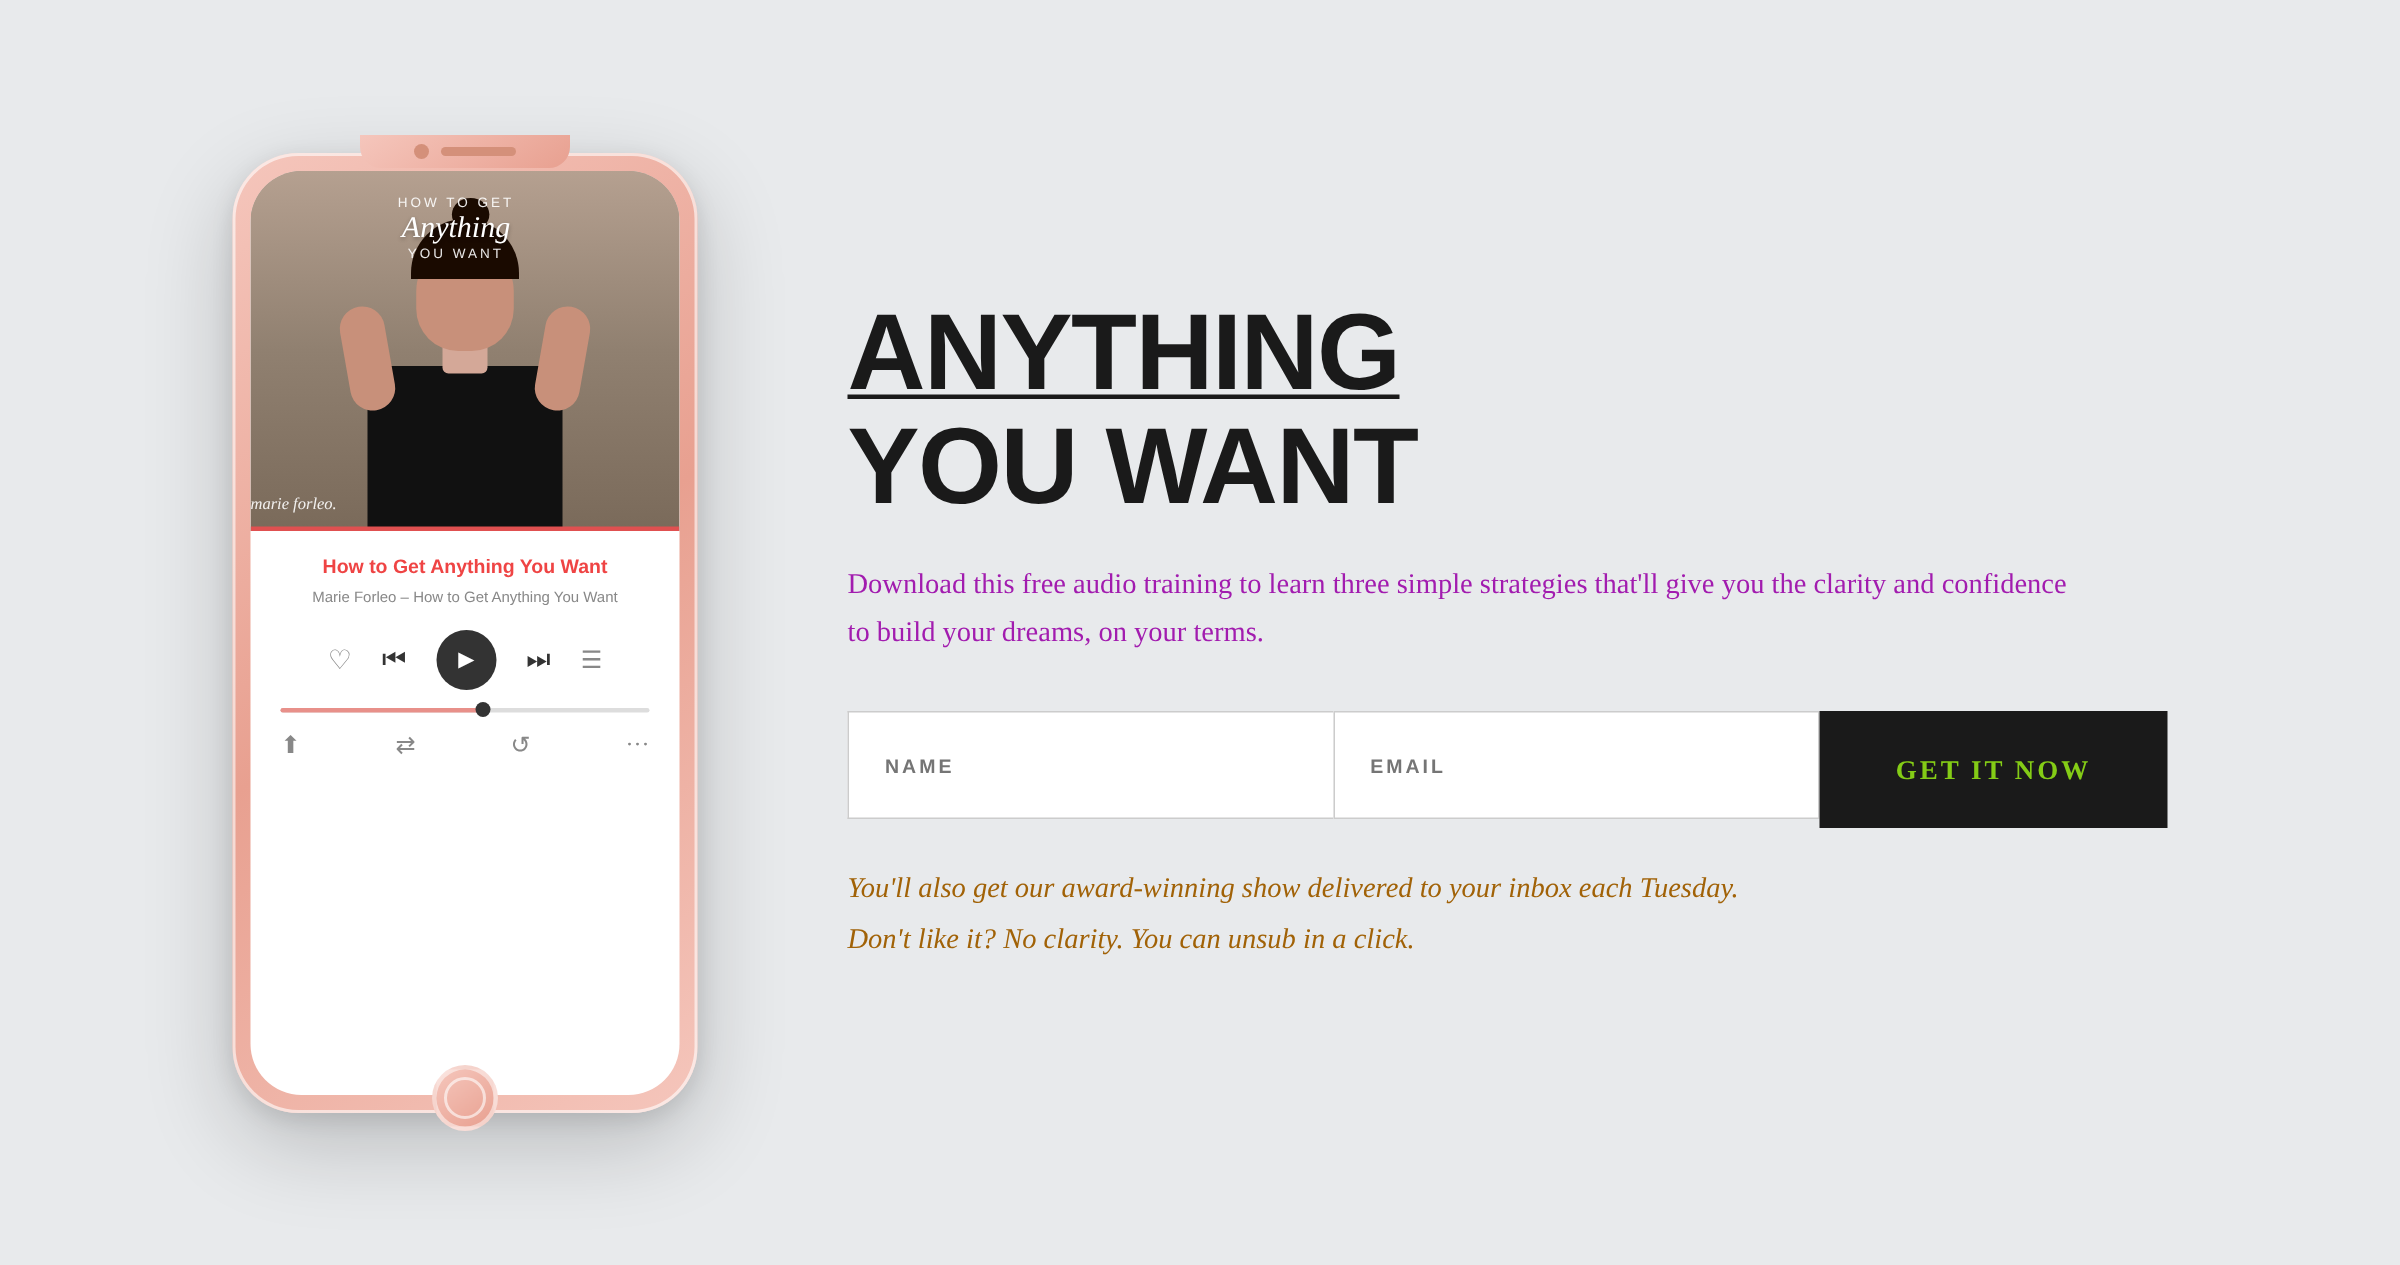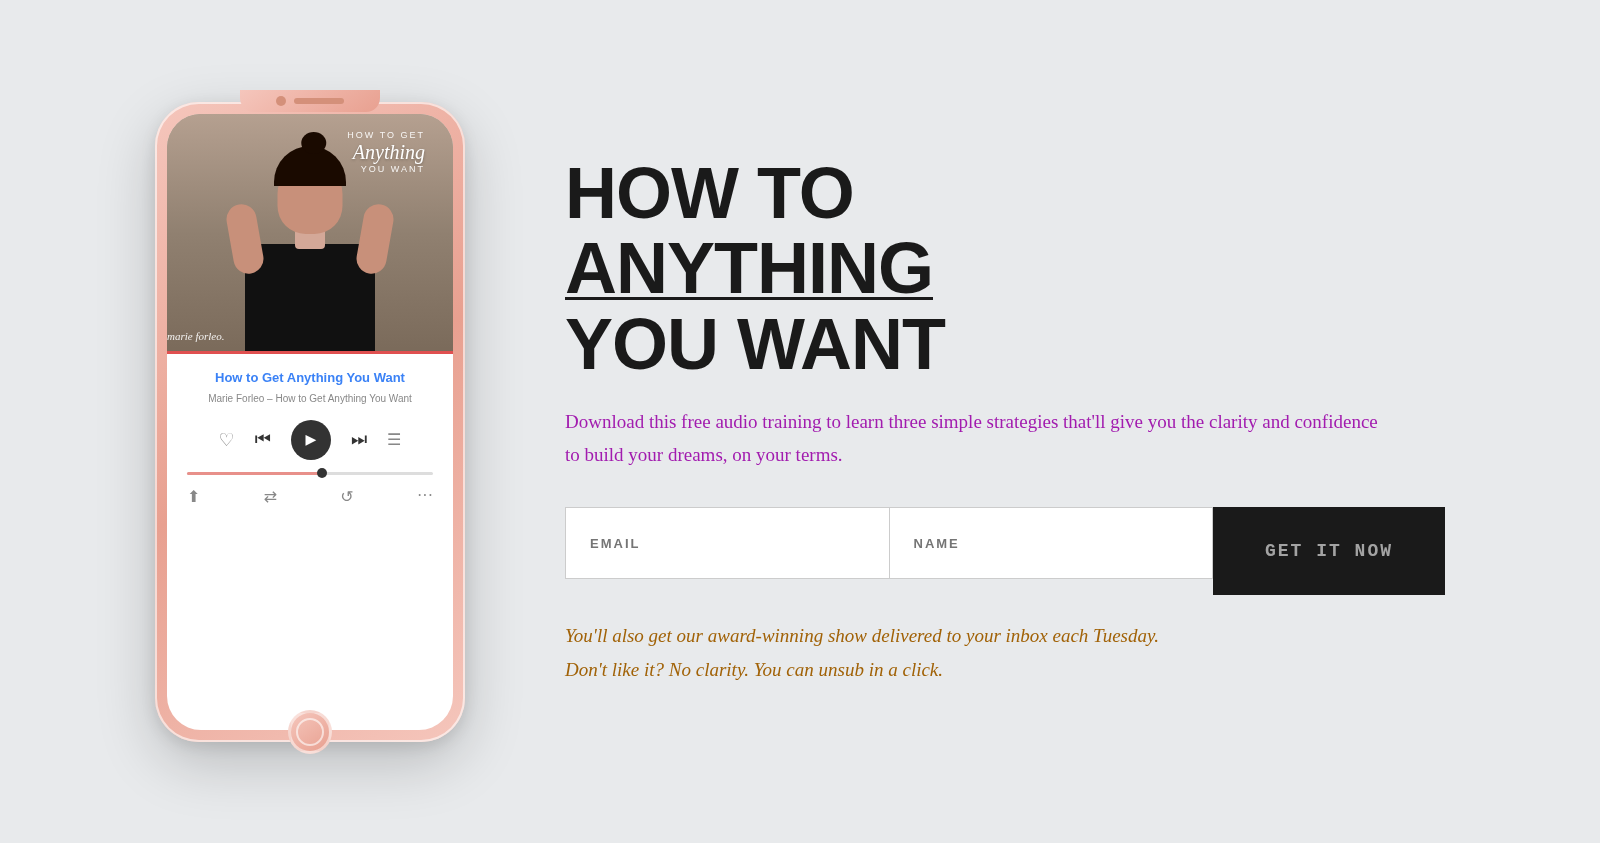--- a/index.html
+++ b/index.html
@@ -105,21 +105,21 @@
       inset: 0;
       background: linear-gradient(to bottom, #b5a090 0%, #908070 50%, #7a6a5a 100%);
     }
 
     .album-text {
       position: absolute;
       top: 0;
       left: 0;
       right: 12px;
       padding: 16px;
-      text-align: right;
+      text-align: center;
       z-index: 5;
     }
 
     .album-how-to-get {
       font-family: 'Arial', sans-serif;
       font-size: 9px;
       letter-spacing: 2px;
       color: rgba(255,255,255,0.9);
       text-transform: uppercase;
       margin-bottom: 2px;
@@ -164,21 +164,21 @@
       display: flex;
       flex-direction: column;
       align-items: center;
       gap: 8px;
     }
 
     .track-title {
       font-family: 'Arial', sans-serif;
       font-weight: bold;
       font-size: 13px;
-      color: #3b82f6;
+      color: #ef4444;
       text-align: center;
     }
 
     .track-subtitle {
       font-family: 'Arial', sans-serif;
       font-size: 10px;
       color: #888;
       text-align: right;
     }
 
@@ -365,25 +365,25 @@
       color: #888;
       outline: none;
     }
 
     .form-input:first-child {
       border-right: none;
     }
 
     .submit-btn {
       width: 232px;
-      height: 88px;
+      height: 78px;
       background: #1a1a1a;
-      color: #a3a3a3;
+      color: #84cc16;
       border: none;
-      font-family: Liberation Mono, monospace;
+      font-family: Liberation Serif, serif;
       font-size: 18px;
       font-weight: 900;
       letter-spacing: 2px;
       text-transform: uppercase;
       cursor: pointer;
       flex-shrink: 0;
     }
 
     .fine-print {
       font-family: 'Georgia', serif;
@@ -466,34 +466,33 @@
 
       <div class="phone-home-btn">
         <div class="phone-home-inner"></div>
       </div>
     </div>
   </div>
 
   <div class="content-section">
 
     <h1 class="main-heading">
-      <div>HOW TO</div>
       <div class="heading-line2">
           <span class="anything-underlined">ANYTHING</span>
       </div>
       <div class="heading-line3">
         <span>YOU WANT</span>
       </div>
     </h1>
 
     <p class="description">Download this free audio training to learn three simple strategies that'll give you the clarity and confidence to build your dreams, on your terms.</p>
 
     <div class="form-row">
+      <input class="form-input" type="text" placeholder="NAME" style="">
       <input class="form-input" type="email" placeholder="EMAIL" style="">
-      <input class="form-input" type="text" placeholder="NAME" style="">
       <button class="submit-btn">GET IT NOW</button>
     </div>
 
     <div class="fine-print">
       <div>You'll also get our award-winning show delivered to your inbox each Tuesday.</div>
       <div>Don't like it? No clarity. You can unsub in a click.</div>
     </div>
 
   </div>
 

